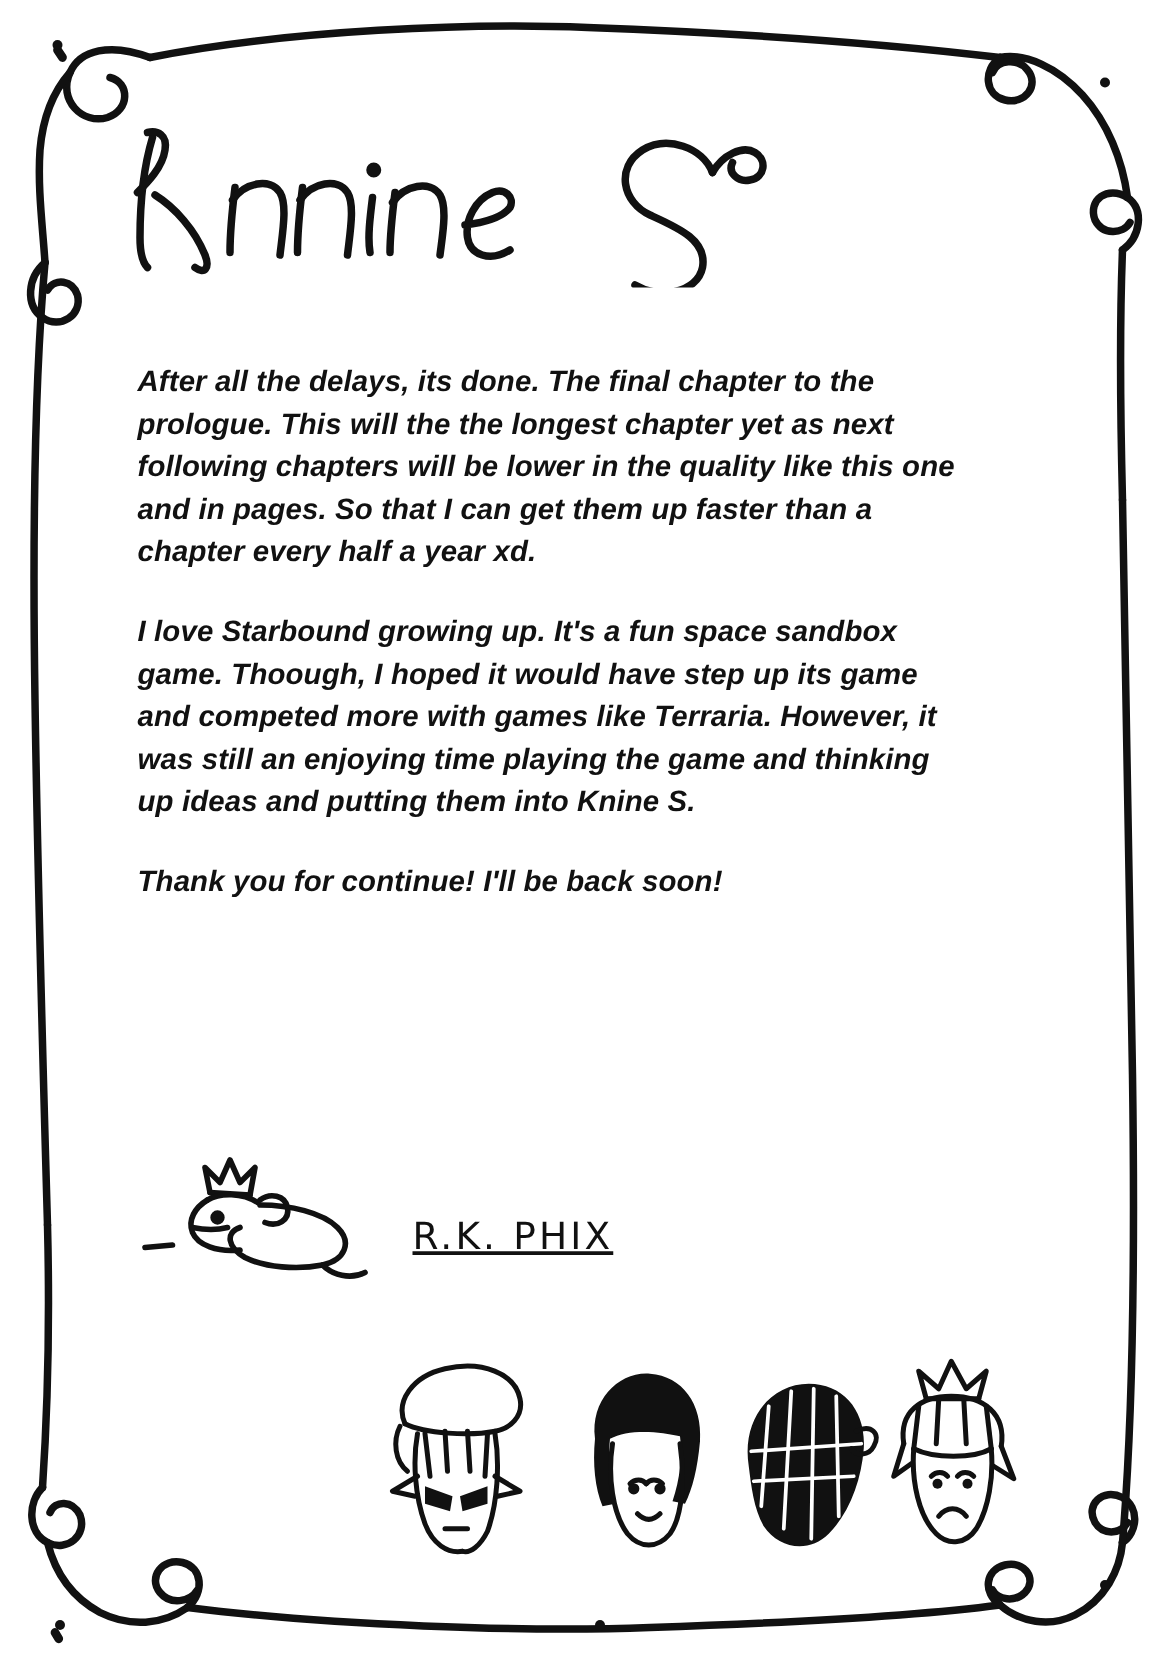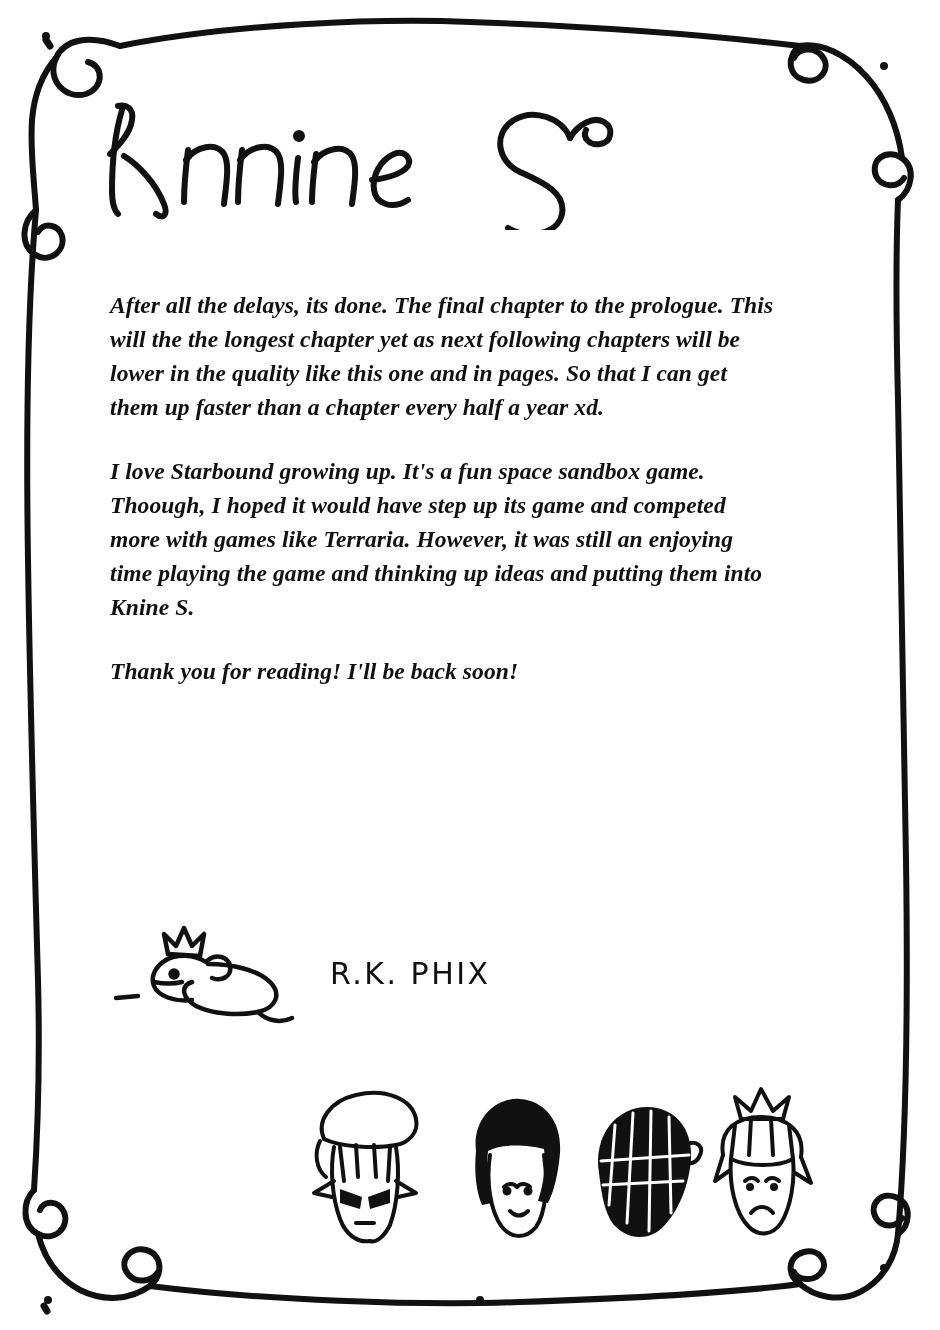--- a/index.html
+++ b/index.html
@@ -36,21 +36,21 @@
     width: 780px;
     height: 150px;
   }
   .body-text {
     position: absolute;
     left: 110px;
     top: 288px;
     width: 680px;
   }
   .para {
-    font-family: Liberation Serif, serif;
+    font-family: Liberation Sans, sans-serif;
     font-style: italic;
     font-weight: 600;
     font-size: 23.5px;
     line-height: 34px;
     color: #111111;
     margin: 0 15px 30px 0;
     letter-spacing: 0.1px;
   }
   .para:last-child {
     margin-bottom: 0;
@@ -65,26 +65,27 @@
   .sig-doodle {
     position: absolute;
     left: 0;
     top: 0;
     width: 220px;
     height: 110px;
   }
   .sig-name {
     position: absolute;
     left: 218px;
-    top: 36px;
+    top: 52px;
     font-family: "DejaVu Sans", sans-serif;
     font-size: 30px;
     letter-spacing: 2.5px;
     color: #111111;
     white-space: nowrap;
+    text-decoration: underline;
   }
   .heads-row {
     position: absolute;
     left: 300px;
     top: 1085px;
     width: 540px;
     height: 170px;
   }
   .head {
     position: absolute;
@@ -175,21 +176,21 @@
         <circle cx="664" cy="196" r="5" fill="#111111"></circle>
         <path d="M690,194 L784,190"></path>
         <circle cx="812" cy="188" r="5" fill="#111111"></circle>
       </g>
     </svg>
   </div>
 
   <div class="body-text">
     <p class="para">After all the delays, its done. The final chapter to the prologue. This will the the longest chapter yet as next following chapters will be lower in the quality like this one and in pages. So that I can get them up faster than a chapter every half a year xd.</p>
     <p class="para">I love Starbound growing up. It's a fun space sandbox game. Thoough, I hoped it would have step up its game and competed more with games like Terraria. However, it was still an enjoying time playing the game and thinking up ideas and putting them into Knine S.</p>
-    <p class="para">Thank you for reading! I'll be back soon!</p>
+    <p class="para">Thank you for continue! I'll be back soon!</p>
   </div>
 
   <div class="signature-row">
     <svg class="sig-doodle" viewBox="0 0 220 110">
       <g fill="none" stroke="#111111" stroke-width="4.5" stroke-linecap="round" stroke-linejoin="round">
 
         <path d="M4,78 L26,76"></path>
 
         <path d="M56,34 L52,14 L64,26 L72,8 L80,26 L92,14 L88,36"></path>
         <path d="M56,34 L88,36"></path>

